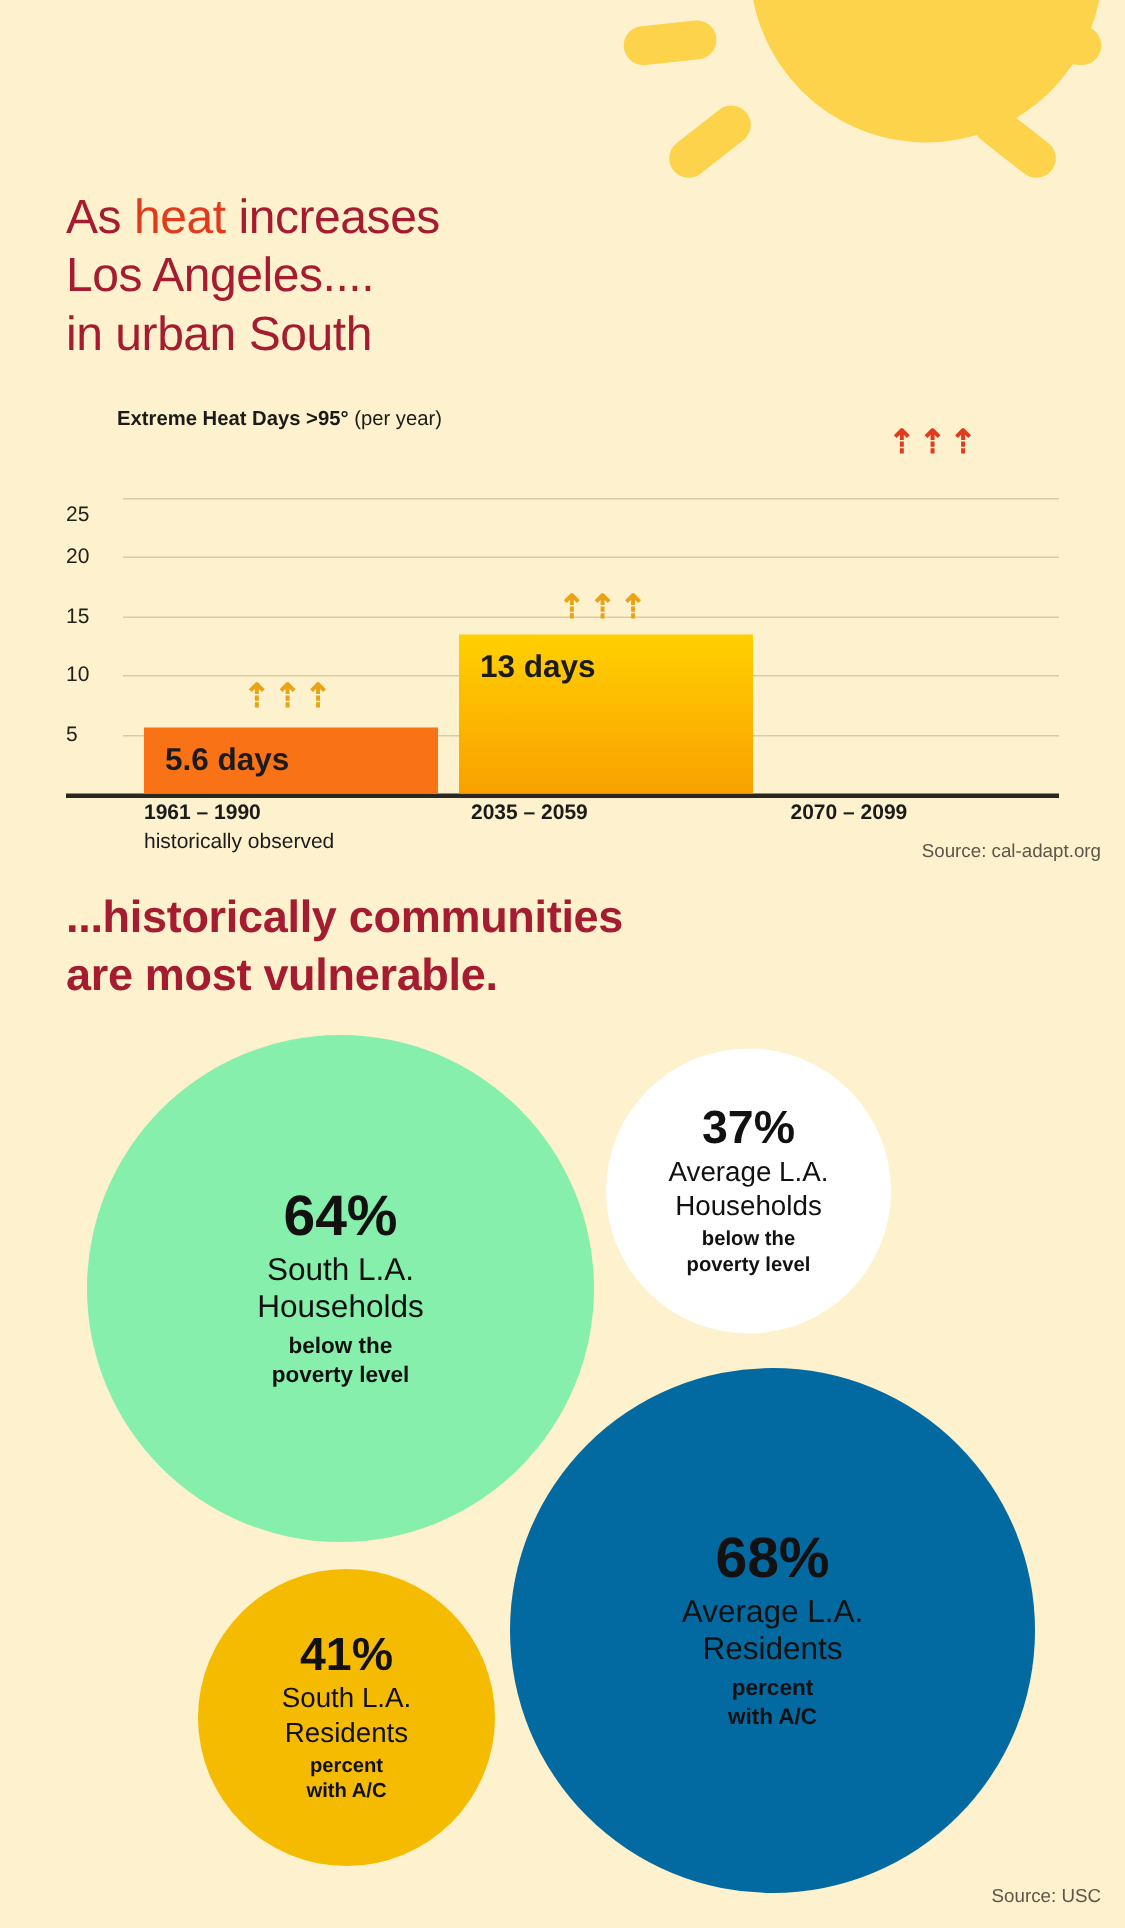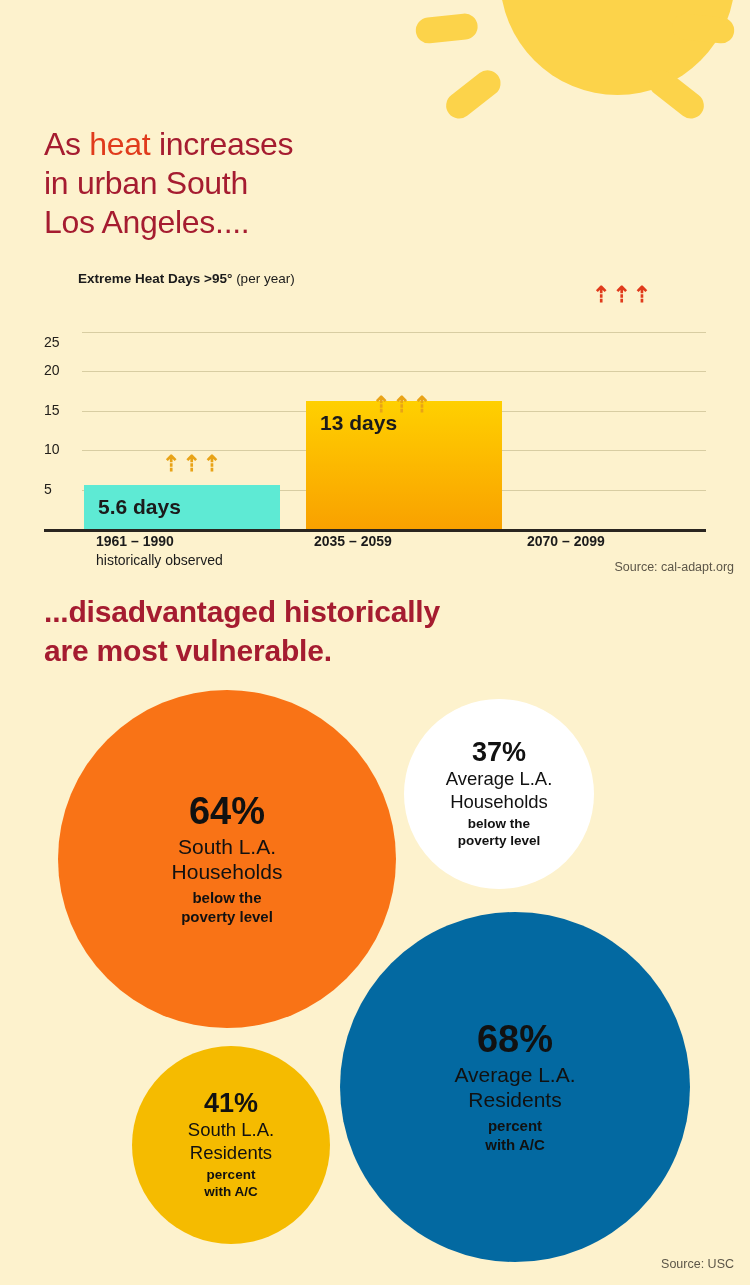--- a/index.html
+++ b/index.html
@@ -170,21 +170,21 @@
   }
   .bubble .l1, .bubble .l2 {
     font-size: 21px;
     line-height: 1.22;
   }
   .bubble .s1, .bubble .s2 {
     font-size: 15px;
     font-weight: bold;
     line-height: 1.25;
   }
-  .bubble.small .pct { font-size: 27px; }
+  .bubble.small .pct { font-size: 31px; }
   .bubble.small .l1, .bubble.small .l2 { font-size: 18.5px; }
   .bubble.small .s1, .bubble.small .s2 { font-size: 13.5px; }
 
   .source2 {
     position: absolute;
     right: 16px;
     bottom: 14px;
     font-size: 12.5px;
     color: #5c5648;
   }
@@ -199,22 +199,22 @@
   <div class="ray" style="transform: translate(-13px,-160px) rotate(128deg);"></div>
 
   <div class="ray" style="transform: translate(-13px,-160px) rotate(-96deg);"></div>
   <div class="ray" style="transform: translate(-13px,-160px) rotate(-128deg);"></div>
 </div>
 
 <div class="headline1">
   <div>
     <span>As </span><span class="hot">heat</span><span> increases</span>
   </div>
+  <div>Los Angeles....</div>
   <div>in urban South</div>
-  <div>Los Angeles....</div>
 </div>
 
 <div class="chart-title">
   <b>Extreme Heat Days &gt;95°</b><span class="light"> (per year)</span>
 </div>
 
 <div class="chart-area">
 
   <div class="gridline" style="top: 31.5862px;"></div>
   <div class="gridline" style="top: 71.069px;"></div>
@@ -223,24 +223,24 @@
   <div class="gridline" style="top: 189.517px;"></div>
 
   <div class="ytick" style="top: 43px;">25</div>
   <div class="ytick" style="top: 71.069px;">20</div>
   <div class="ytick" style="top: 110.552px;">15</div>
   <div class="ytick" style="top: 150.034px;">10</div>
   <div class="ytick" style="top: 189.517px;">5</div>
 
   <div class="axis-base"></div>
 
-  <div class="bar" style="left: 40px; width: 196px; height: 44.2207px; background: #5eead4;">
+  <div class="bar" style="left: 52px; width: 196px; height: 44.2207px; background: #f97316;">
     <div class="bar-label">5.6 days</div>
   </div>
-  <div class="bar" style="left: 262px; width: 196px; height: 128px; background: linear-gradient(rgb(255, 208, 0) 0%, rgb(249, 161, 0) 100%);">
+  <div class="bar" style="left: 262px; width: 196px; height: 106px; background: linear-gradient(rgb(255, 208, 0) 0%, rgb(249, 161, 0) 100%);">
     <div class="bar-label">13 days</div>
   </div>
 
   <div class="heat-arrows" style="left: 118px; top: 150.779px;">⇡⇡⇡</div>
   <div class="heat-arrows" style="left: 328px; top: 92.3448px;">⇡⇡⇡</div>
   <div class="heat-arrows" style="left: 548px; color: rgb(224, 59, 28); top: -18.2069px;">⇡⇡⇡</div>
 </div>
 
 <div class="xlabel" style="left:96px; top:532px;">
   <div>1961 – 1990</div>
@@ -249,25 +249,25 @@
 <div class="xlabel" style="left:314px; top:532px;">
   <div>2035 – 2059</div>
 </div>
 <div class="xlabel" style="left:527px; top:532px;">
   <div>2070 – 2099</div>
 </div>
 
 <div class="source1">Source: cal-adapt.org</div>
 
 <div class="headline2">
-  <div>...disadvantaged historically</div>
+  <div>...historically communities</div>
   <div>are most vulnerable.</div>
 </div>
 
-<div class="bubble" style="left:58px; top:690px; width:338px; height:338px; background:#f97316;">
+<div class="bubble" style="left:58px; top:690px; width:338px; height:338px; background:#86efac;">
   <div class="pct">64%</div>
   <div class="l1">South L.A.</div>
   <div class="l2">Households</div>
   <div class="s1" style="margin-top:4px;">below the</div>
   <div class="s2">poverty level</div>
 </div>
 
 <div class="bubble small" style="left:404px; top:699px; width:190px; height:190px; background:#ffffff;">
   <div class="pct">37%</div>
   <div class="l1">Average L.A.</div>

